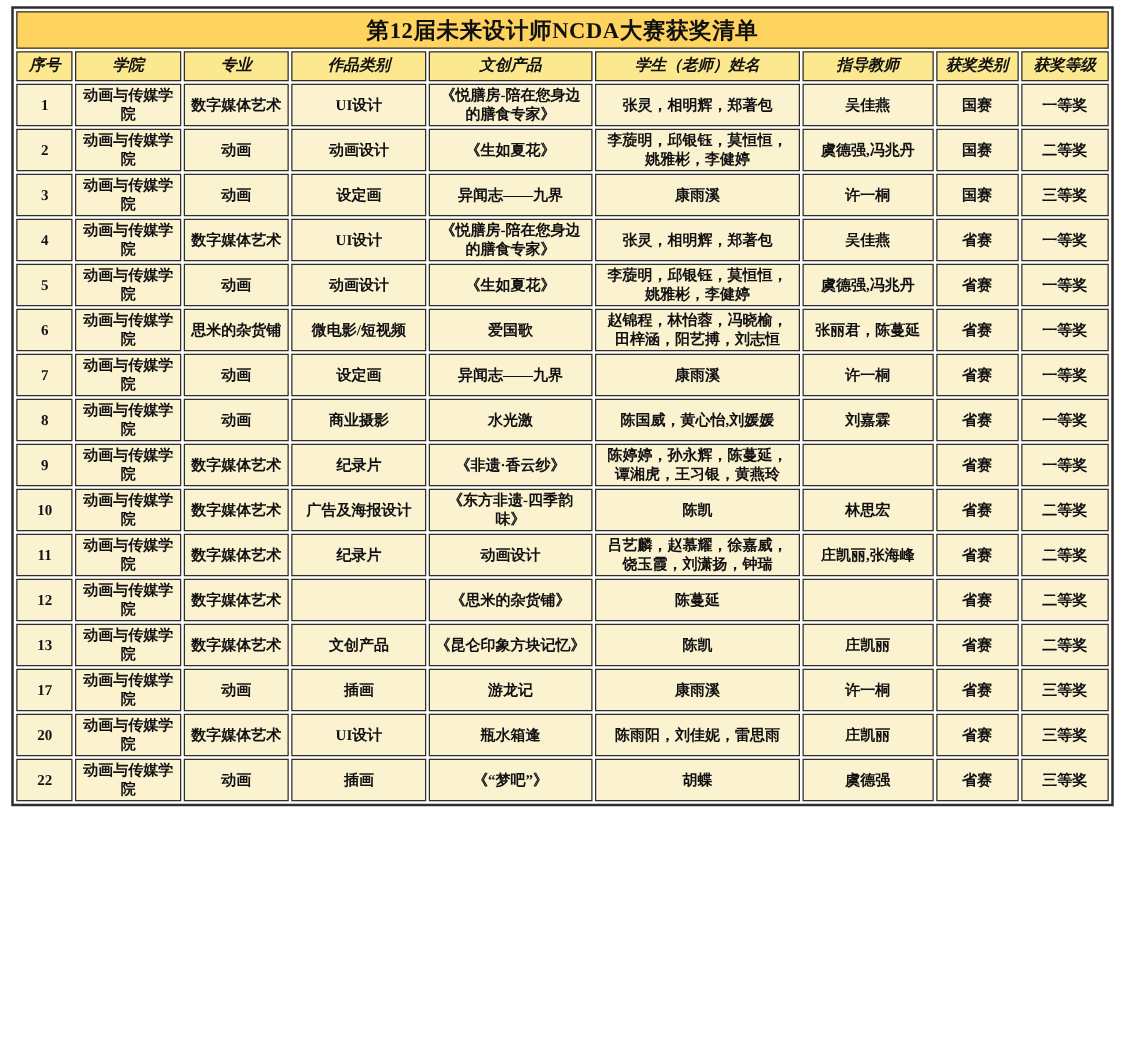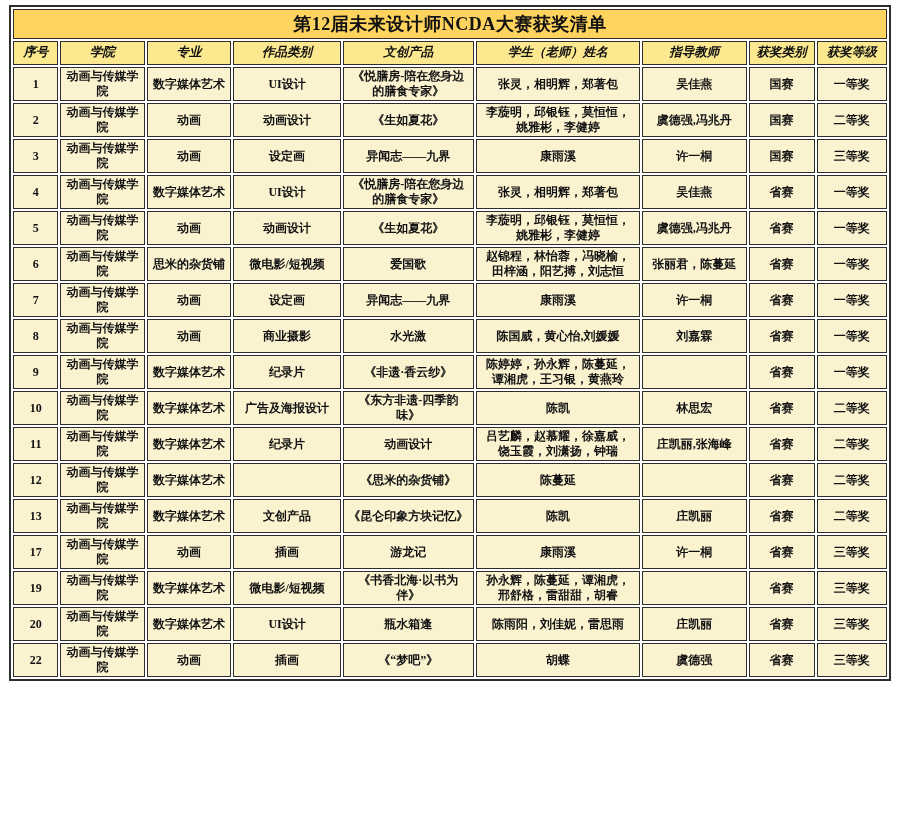--- a/index.html
+++ b/index.html
@@ -231,31 +231,20 @@
           <td>动画与传媒学院</td>
           <td>动画</td>
           <td>插画</td>
           <td>游龙记</td>
           <td>康雨溪</td>
           <td>许一桐</td>
           <td>省赛</td>
           <td>三等奖</td>
         </tr>
         <tr>
-          <td>19</td>
-          <td>动画与传媒学院</td>
-          <td>数字媒体艺术</td>
-          <td>微电影/短视频</td>
-          <td>《书香北海·以书为伴》</td>
-          <td>孙永辉，陈蔓延，谭湘虎，邢舒格，雷甜甜，胡睿</td>
-          <td></td>
-          <td>省赛</td>
-          <td>三等奖</td>
-        </tr>
-        <tr>
           <td>20</td>
           <td>动画与传媒学院</td>
           <td>数字媒体艺术</td>
           <td>UI设计</td>
           <td>瓶水箱逢</td>
           <td>陈雨阳，刘佳妮，雷思雨</td>
           <td>庄凯丽</td>
           <td>省赛</td>
           <td>三等奖</td>
         </tr>

